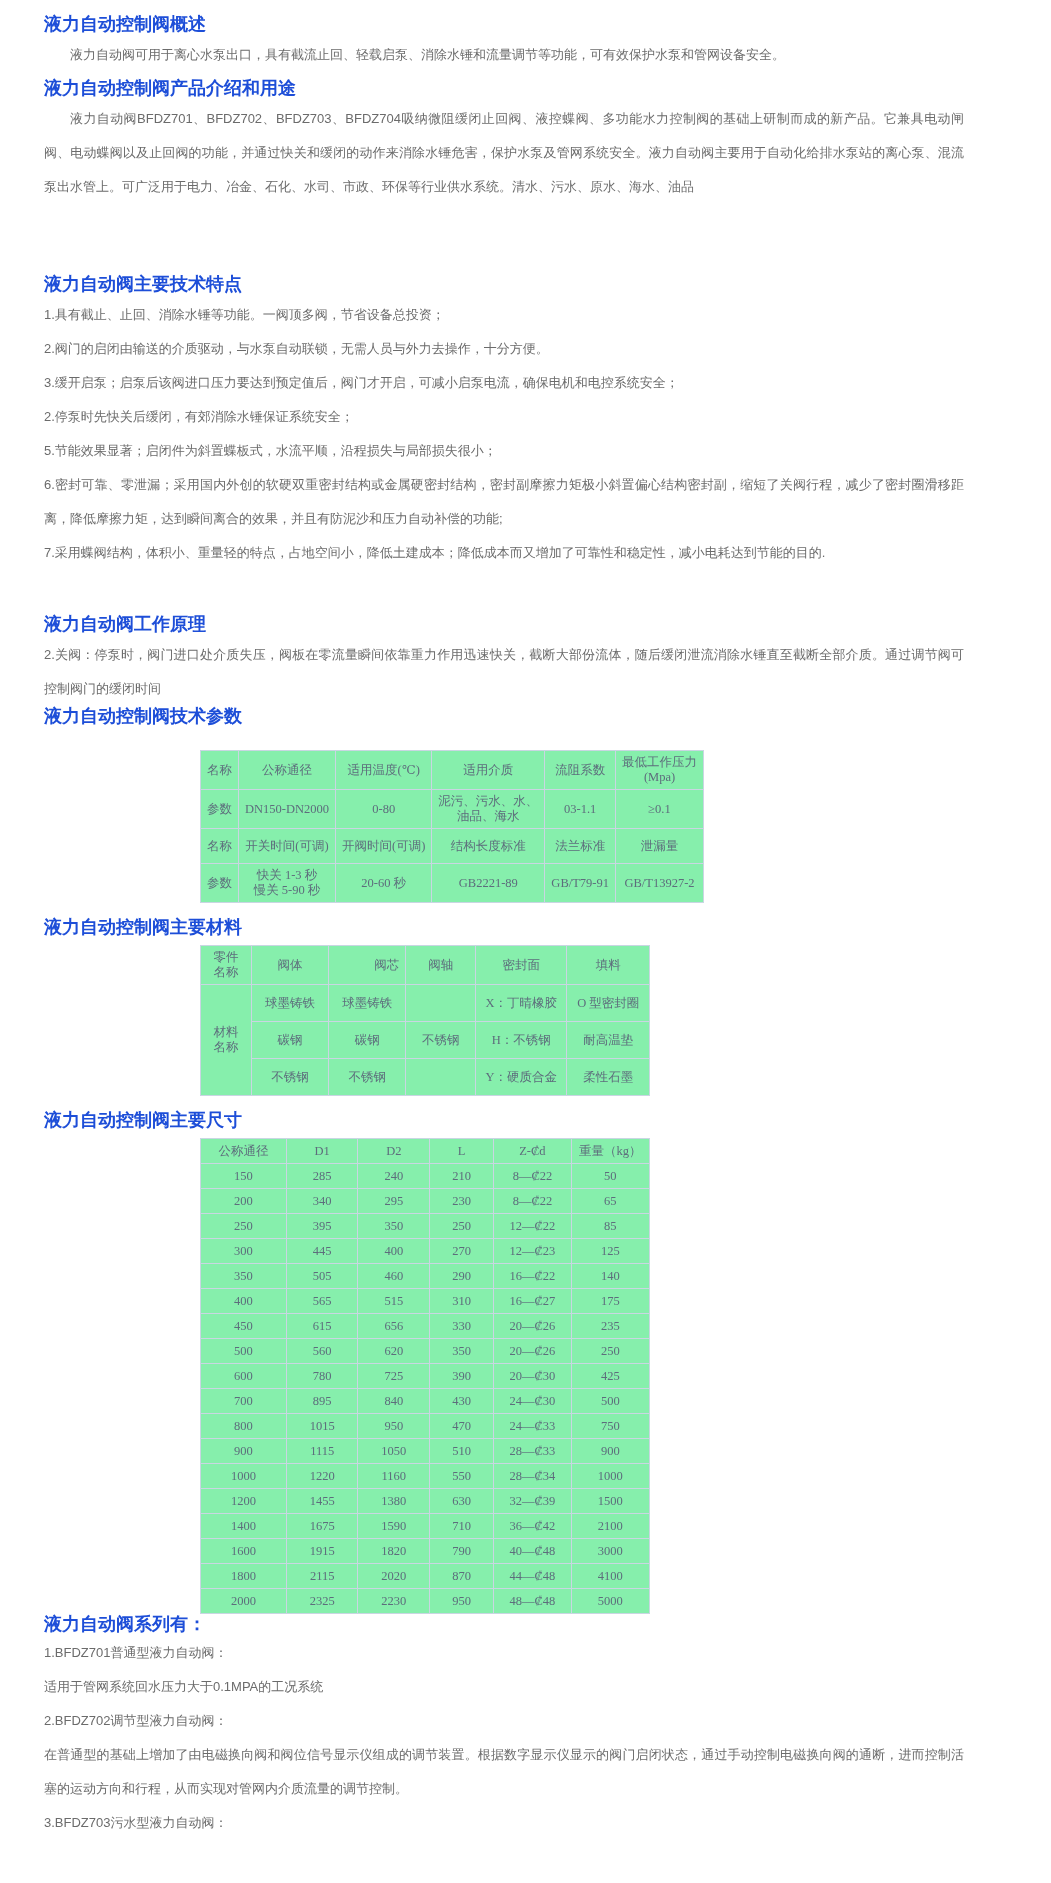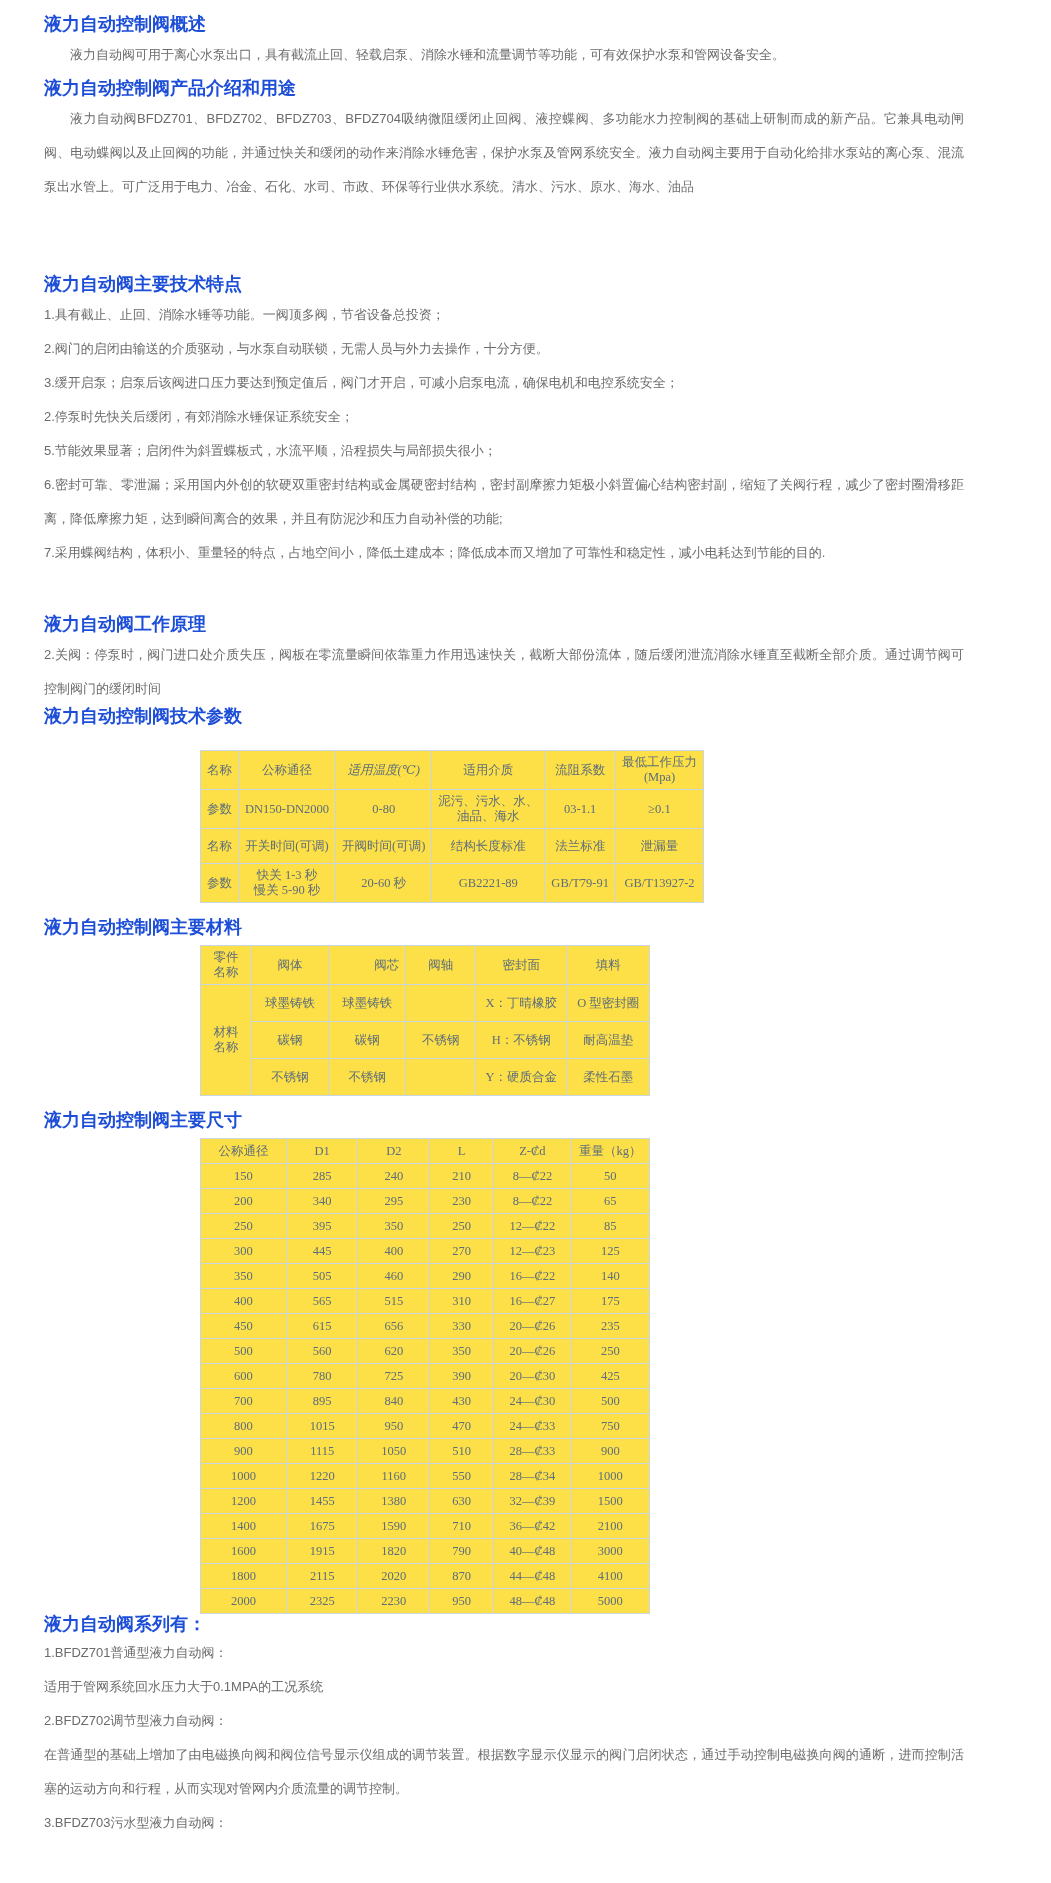--- a/index.html
+++ b/index.html
@@ -39,38 +39,38 @@
   .gap-lg{height:44px;}
   .gap-md{height:26px;}
   .gap-xs{height:6px;}
 
   
   .tbl-wrap{margin:10px 0 0 56px;}
   table{
     border-collapse:collapse;
     font-family:"Liberation Serif","DejaVu Serif",serif;
     color:#5b6b7a;
-    background:#fde047;
+    background:#86efac;
   }
   table td{
     border:1px solid #c9d6e2;
     text-align:center;
     vertical-align:middle;
     font-size:12.5px;
     line-height:16px;
     padding:4px 6px;
     white-space:nowrap;
     color:#5d6d7c;
   }
   
   #tbl-params{width:470px;margin-left:0;}
   #tbl-params td{height:26px;}
   #tbl-params .c0{width:52px;}
   #tbl-params .c1{width:95px;}
-  #tbl-params .c2{width:92px;font-style:italic;}
+  #tbl-params .c2{width:92px;}
   #tbl-params .c3{width:88px;}
   #tbl-params .c4{width:72px;}
   #tbl-params .c5{width:78px;}
   .two-line{line-height:15px;}
 
   
   #tbl-material{width:450px;}
   #tbl-material td{height:28px;}
   #tbl-material .m0{width:56px;}
   #tbl-material .m1{width:85px;}

